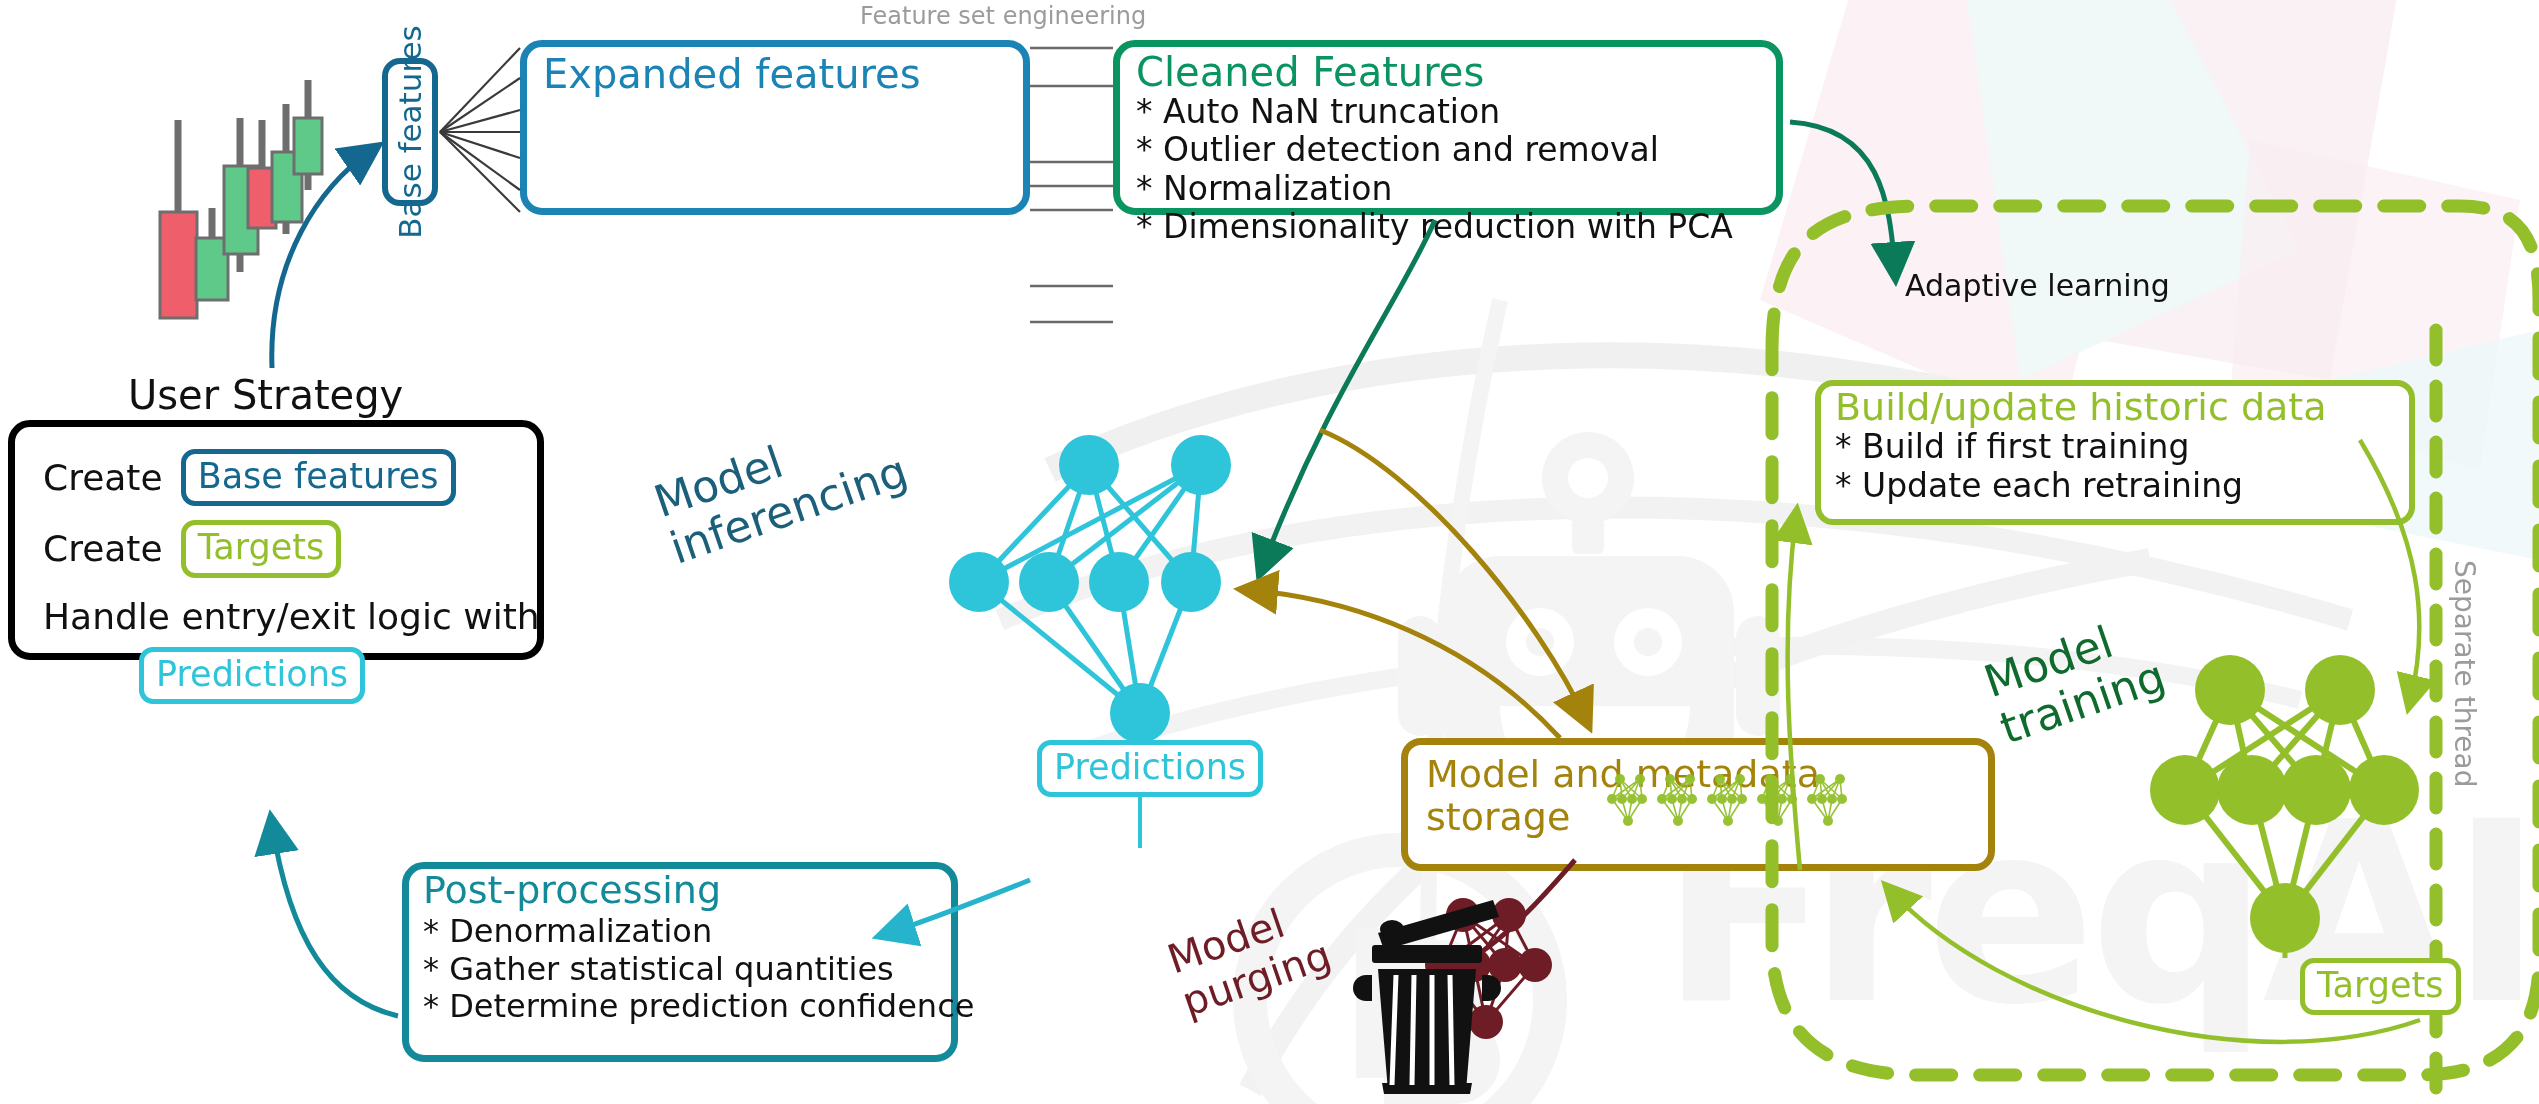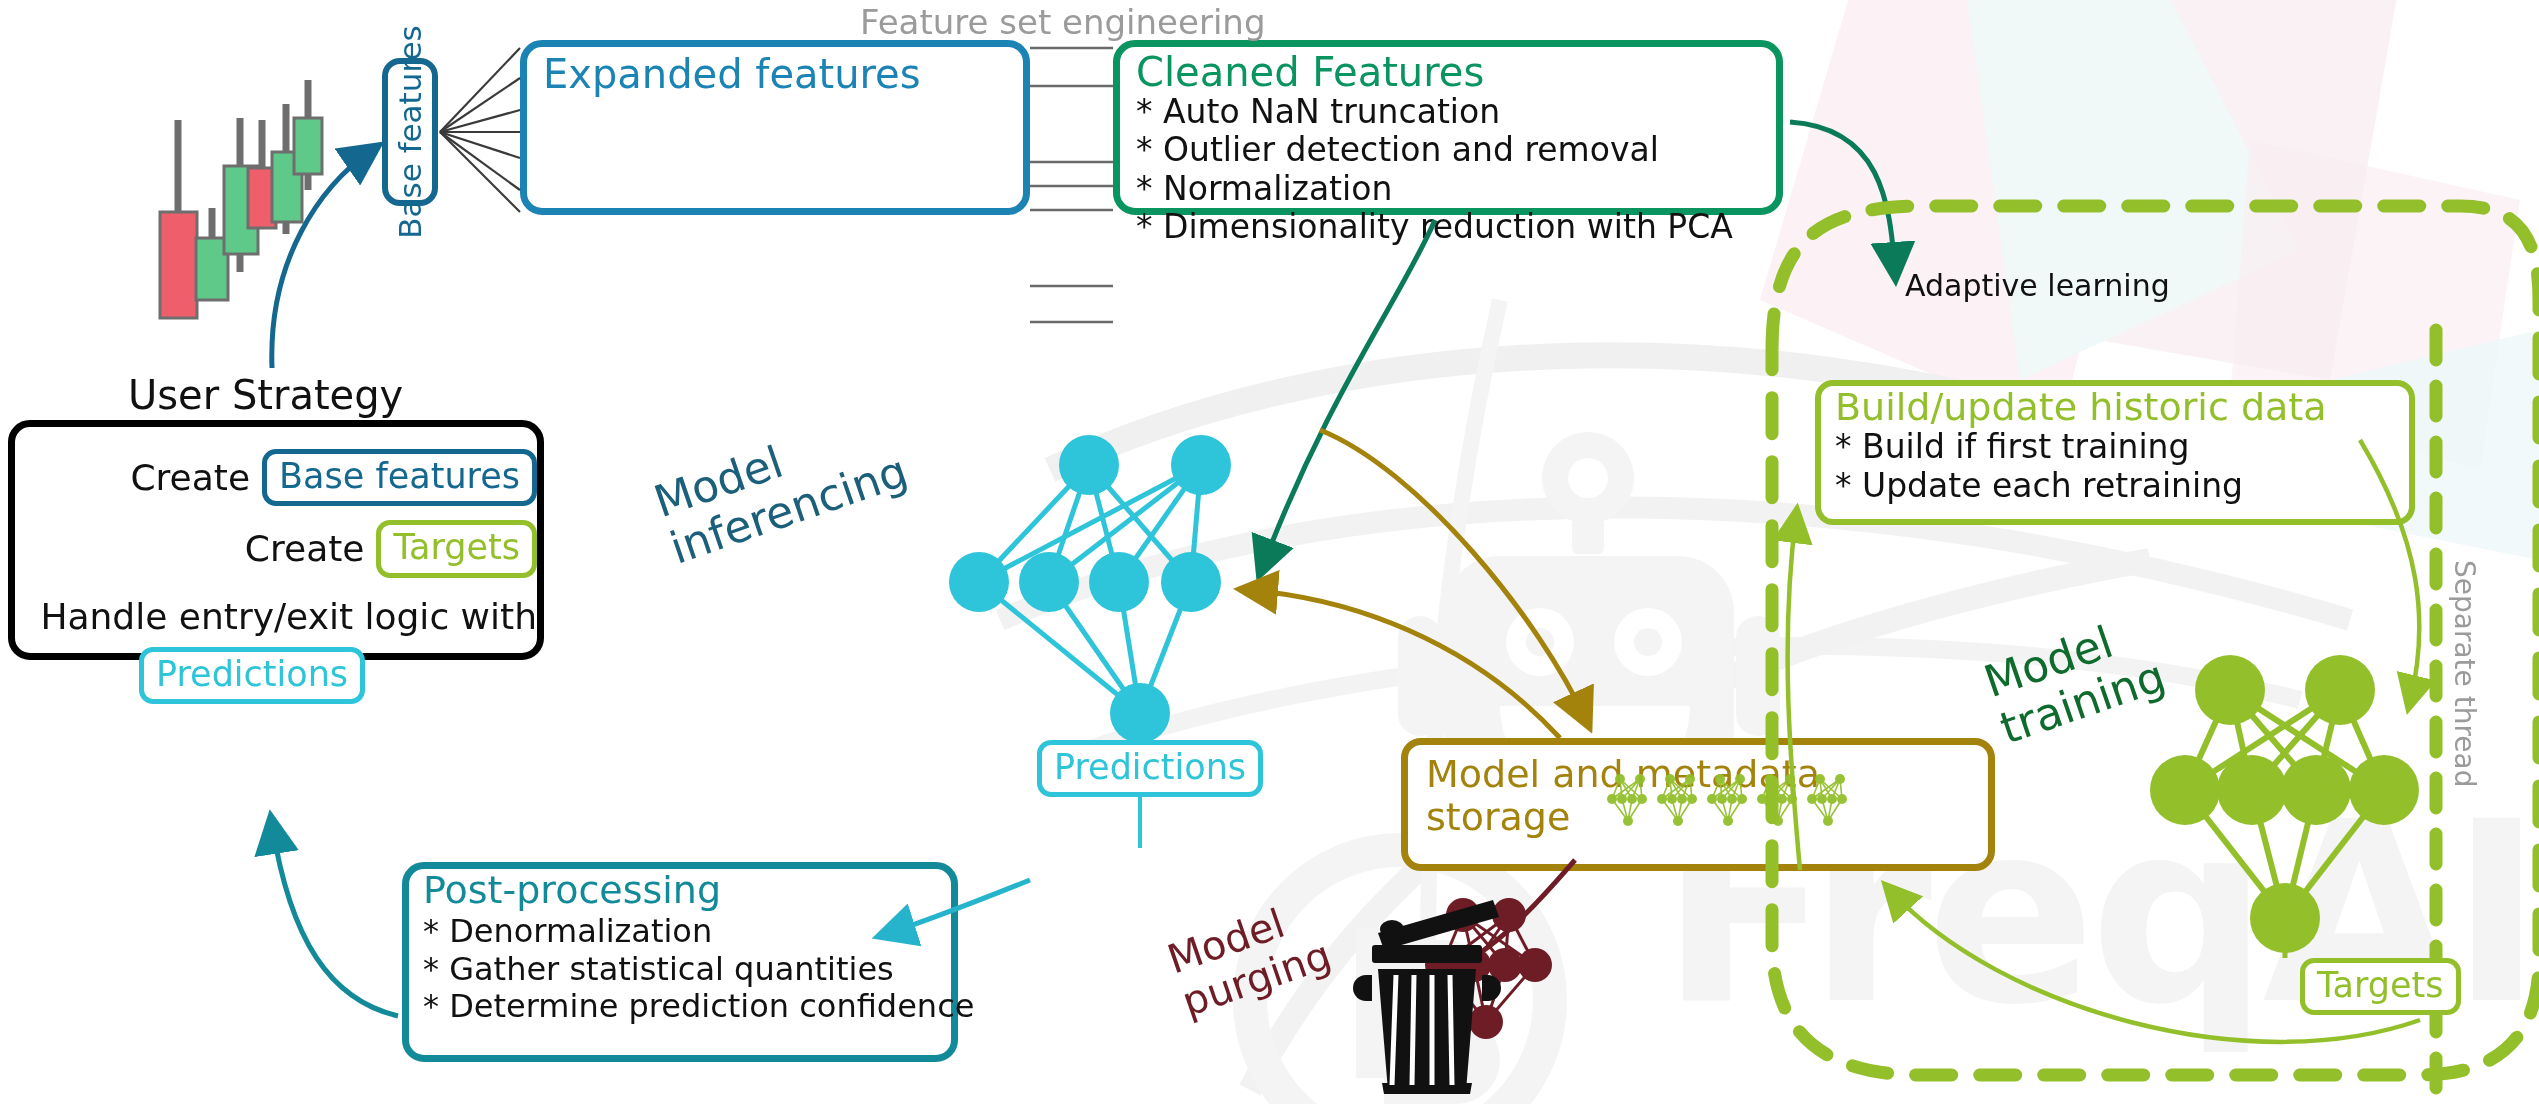--- a/index.html
+++ b/index.html
@@ -76,34 +76,34 @@
 
   #cleaned-box{
     left:1113px;top:40px;width:670px;height:175px;
     border-color:#0a9460;
   }
   #cleaned-box .card-title{color:#0a9460;margin:4px 0 0 16px;}
   #cleaned-box .bullets{margin-left:16px;font-size:33px;line-height:1.16;}
 
   #fse-label{
     left:860px;top:2px;
-    color:#9b9b9b;font-size:34px;white-space:nowrap;
+    color:#9b9b9b;font-size:24px;white-space:nowrap;
   }
 
   #user-strategy-title{
     left:128px;top:372px;
     color:#111;font-size:40px;white-space:nowrap;
   }
   #user-strategy-box{
     left:8px;top:420px;width:536px;height:240px;
     border-color:#000;
   }
   .us-row{
-    display:flex;align-items:center;gap:12px;
-    color:#111;font-size:36px;white-space:nowrap;justify-content:flex-end;
+    display:flex;align-items:center;gap:18px;
+    color:#111;font-size:36px;white-space:nowrap;
   }
 
   #postproc-box{
     left:402px;top:862px;width:556px;height:200px;
     border-color:#128a9a;
   }
   #postproc-box .card-title{color:#128a9a;margin:2px 0 2px 14px;font-size:38px;}
   #postproc-box .bullets{margin-left:14px;font-size:32px;line-height:1.18;}
 
   #build-box{

